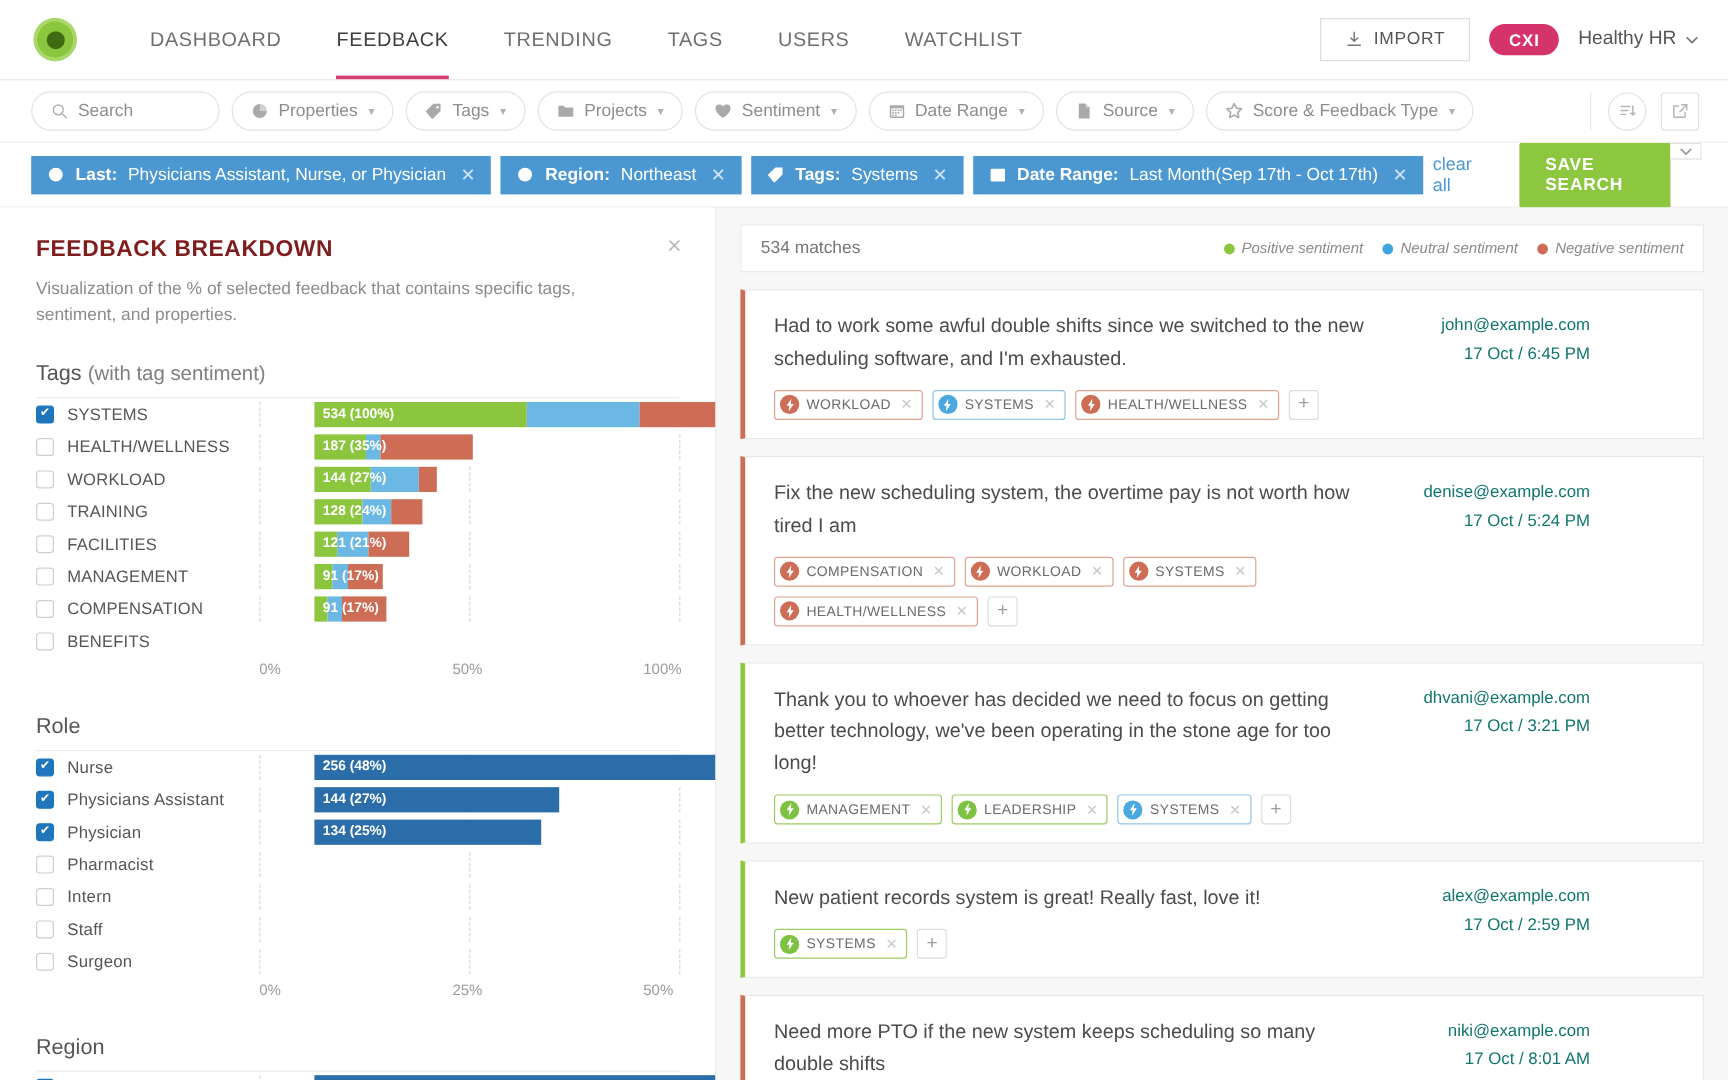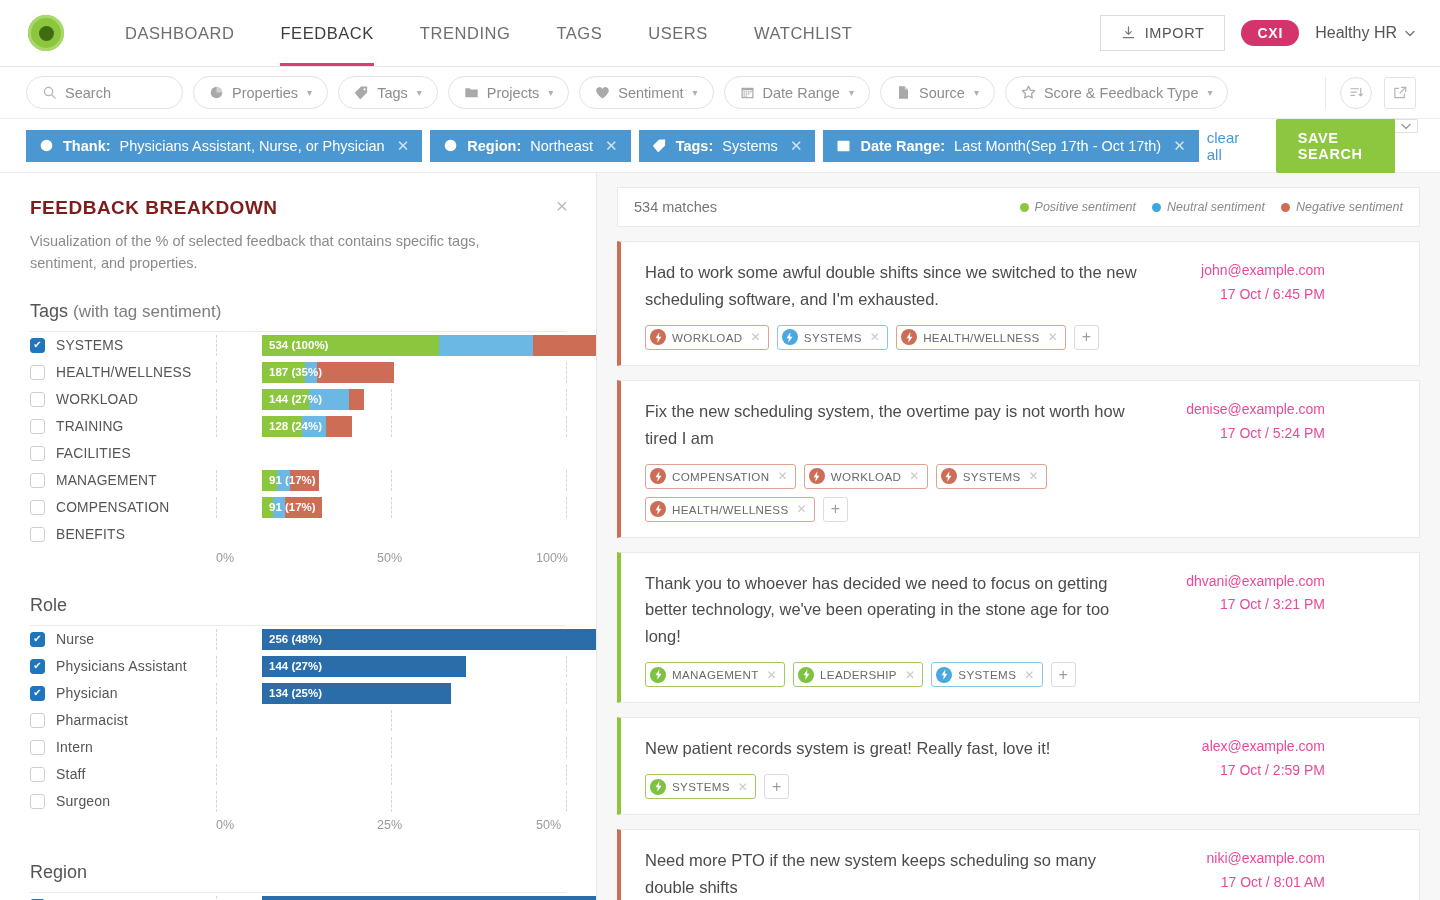--- a/index.html
+++ b/index.html
@@ -187,21 +187,21 @@
   .dot { width: 9px; height: 9px; border-radius: 50%; flex: 0 0 auto; }
 
   .card {
     background: #fff; border: 1px solid #e9e9e9;
     border-left-width: 4px; border-left-style: solid;
     margin-top: 14px; padding: 17px 20px 15px 24px;
     display: flex;
   }
   .card-main { flex: 1 1 auto; padding-right: 16px; max-width: 510px; }
   .card-text { font-size: 16.5px; color: #4b4b4b; line-height: 1.63; }
-  .card-meta { text-align: right; font-size: 14px; color: #ec4899; line-height: 1.7; flex: 0 0 auto; min-width: 170px; }
+  .card-meta { text-align: right; font-size: 14px; color: #0f766e; line-height: 1.7; flex: 0 0 auto; min-width: 170px; }
   .tags { display: flex; align-items: center; gap: 8px; margin-top: 12px; flex-wrap: wrap; }
   .tag {
     display: flex; align-items: center; gap: 6px;
     border: 1px solid; border-radius: 3px;
     height: 25px; padding: 0 7px 0 4px;
     font-size: 11.6px; letter-spacing: .35px;
     background: #fff; cursor: pointer; white-space: nowrap;
   }
   .tag .bolt {
     width: 16px; height: 16px; border-radius: 50%;
@@ -362,21 +362,21 @@
 
 <div class="chipbar">
   <div id="chips" style="display:flex;gap:8px;align-items:center">
       <div class="chip" style="background: rgb(74, 151, 210);">
         <span class="ic">
           <svg viewBox="0 0 16 16">
             <circle cx="8" cy="8" r="6.2" fill="#ffffff"></circle>
             <path d="M8 8V1.8A6.2 6.2 0 0 1 14.2 8z" fill="#fff" opacity=".45"></path>
           </svg>
         </span>
-        <b>Thank:</b>
+        <b>Last:</b>
         <span>Physicians Assistant, Nurse, or Physician</span>
         <span class="x">✕</span>
       </div>
       <div class="chip" style="background: rgb(74, 151, 210);">
         <span class="ic">
           <svg viewBox="0 0 16 16">
             <circle cx="8" cy="8" r="6.2" fill="#ffffff"></circle>
             <path d="M8 8V1.8A6.2 6.2 0 0 1 14.2 8z" fill="#fff" opacity=".45"></path>
           </svg>
         </span>
@@ -497,20 +497,31 @@
                   <div class="seg" style="width: 39.585px; background: rgb(140, 198, 63);"></div>
                   <div class="seg" style="width: 24.505px; background: rgb(106, 184, 227);"></div>
                   <div class="seg" style="width: 26.39px; background: rgb(205, 109, 86);"></div>
                   <div class="lbl">128 (24%)</div>
                 </div>
               </div>
             </div>
             <div class="rowline">
               <div class="cb"></div>
               <div class="rowlabel caps">FACILITIES</div>
+              <div class="track">
+                <div class="grid" style="left: 0%;"></div>
+                <div class="grid" style="left: 50%;"></div>
+                <div class="grid" style="left: 100%;"></div>
+                <div class="bar">
+                  <div class="seg" style="width: 18.85px; background: rgb(140, 198, 63);"></div>
+                  <div class="seg" style="width: 26.39px; background: rgb(106, 184, 227);"></div>
+                  <div class="seg" style="width: 33.93px; background: rgb(205, 109, 86);"></div>
+                  <div class="lbl">121 (21%)</div>
+                </div>
+              </div>
             </div>
             <div class="rowline">
               <div class="cb"></div>
               <div class="rowlabel caps">MANAGEMENT</div>
               <div class="track">
                 <div class="grid" style="left: 0%;"></div>
                 <div class="grid" style="left: 50%;"></div>
                 <div class="grid" style="left: 100%;"></div>
                 <div class="bar">
                   <div class="seg" style="width: 15.08px; background: rgb(140, 198, 63);"></div>

